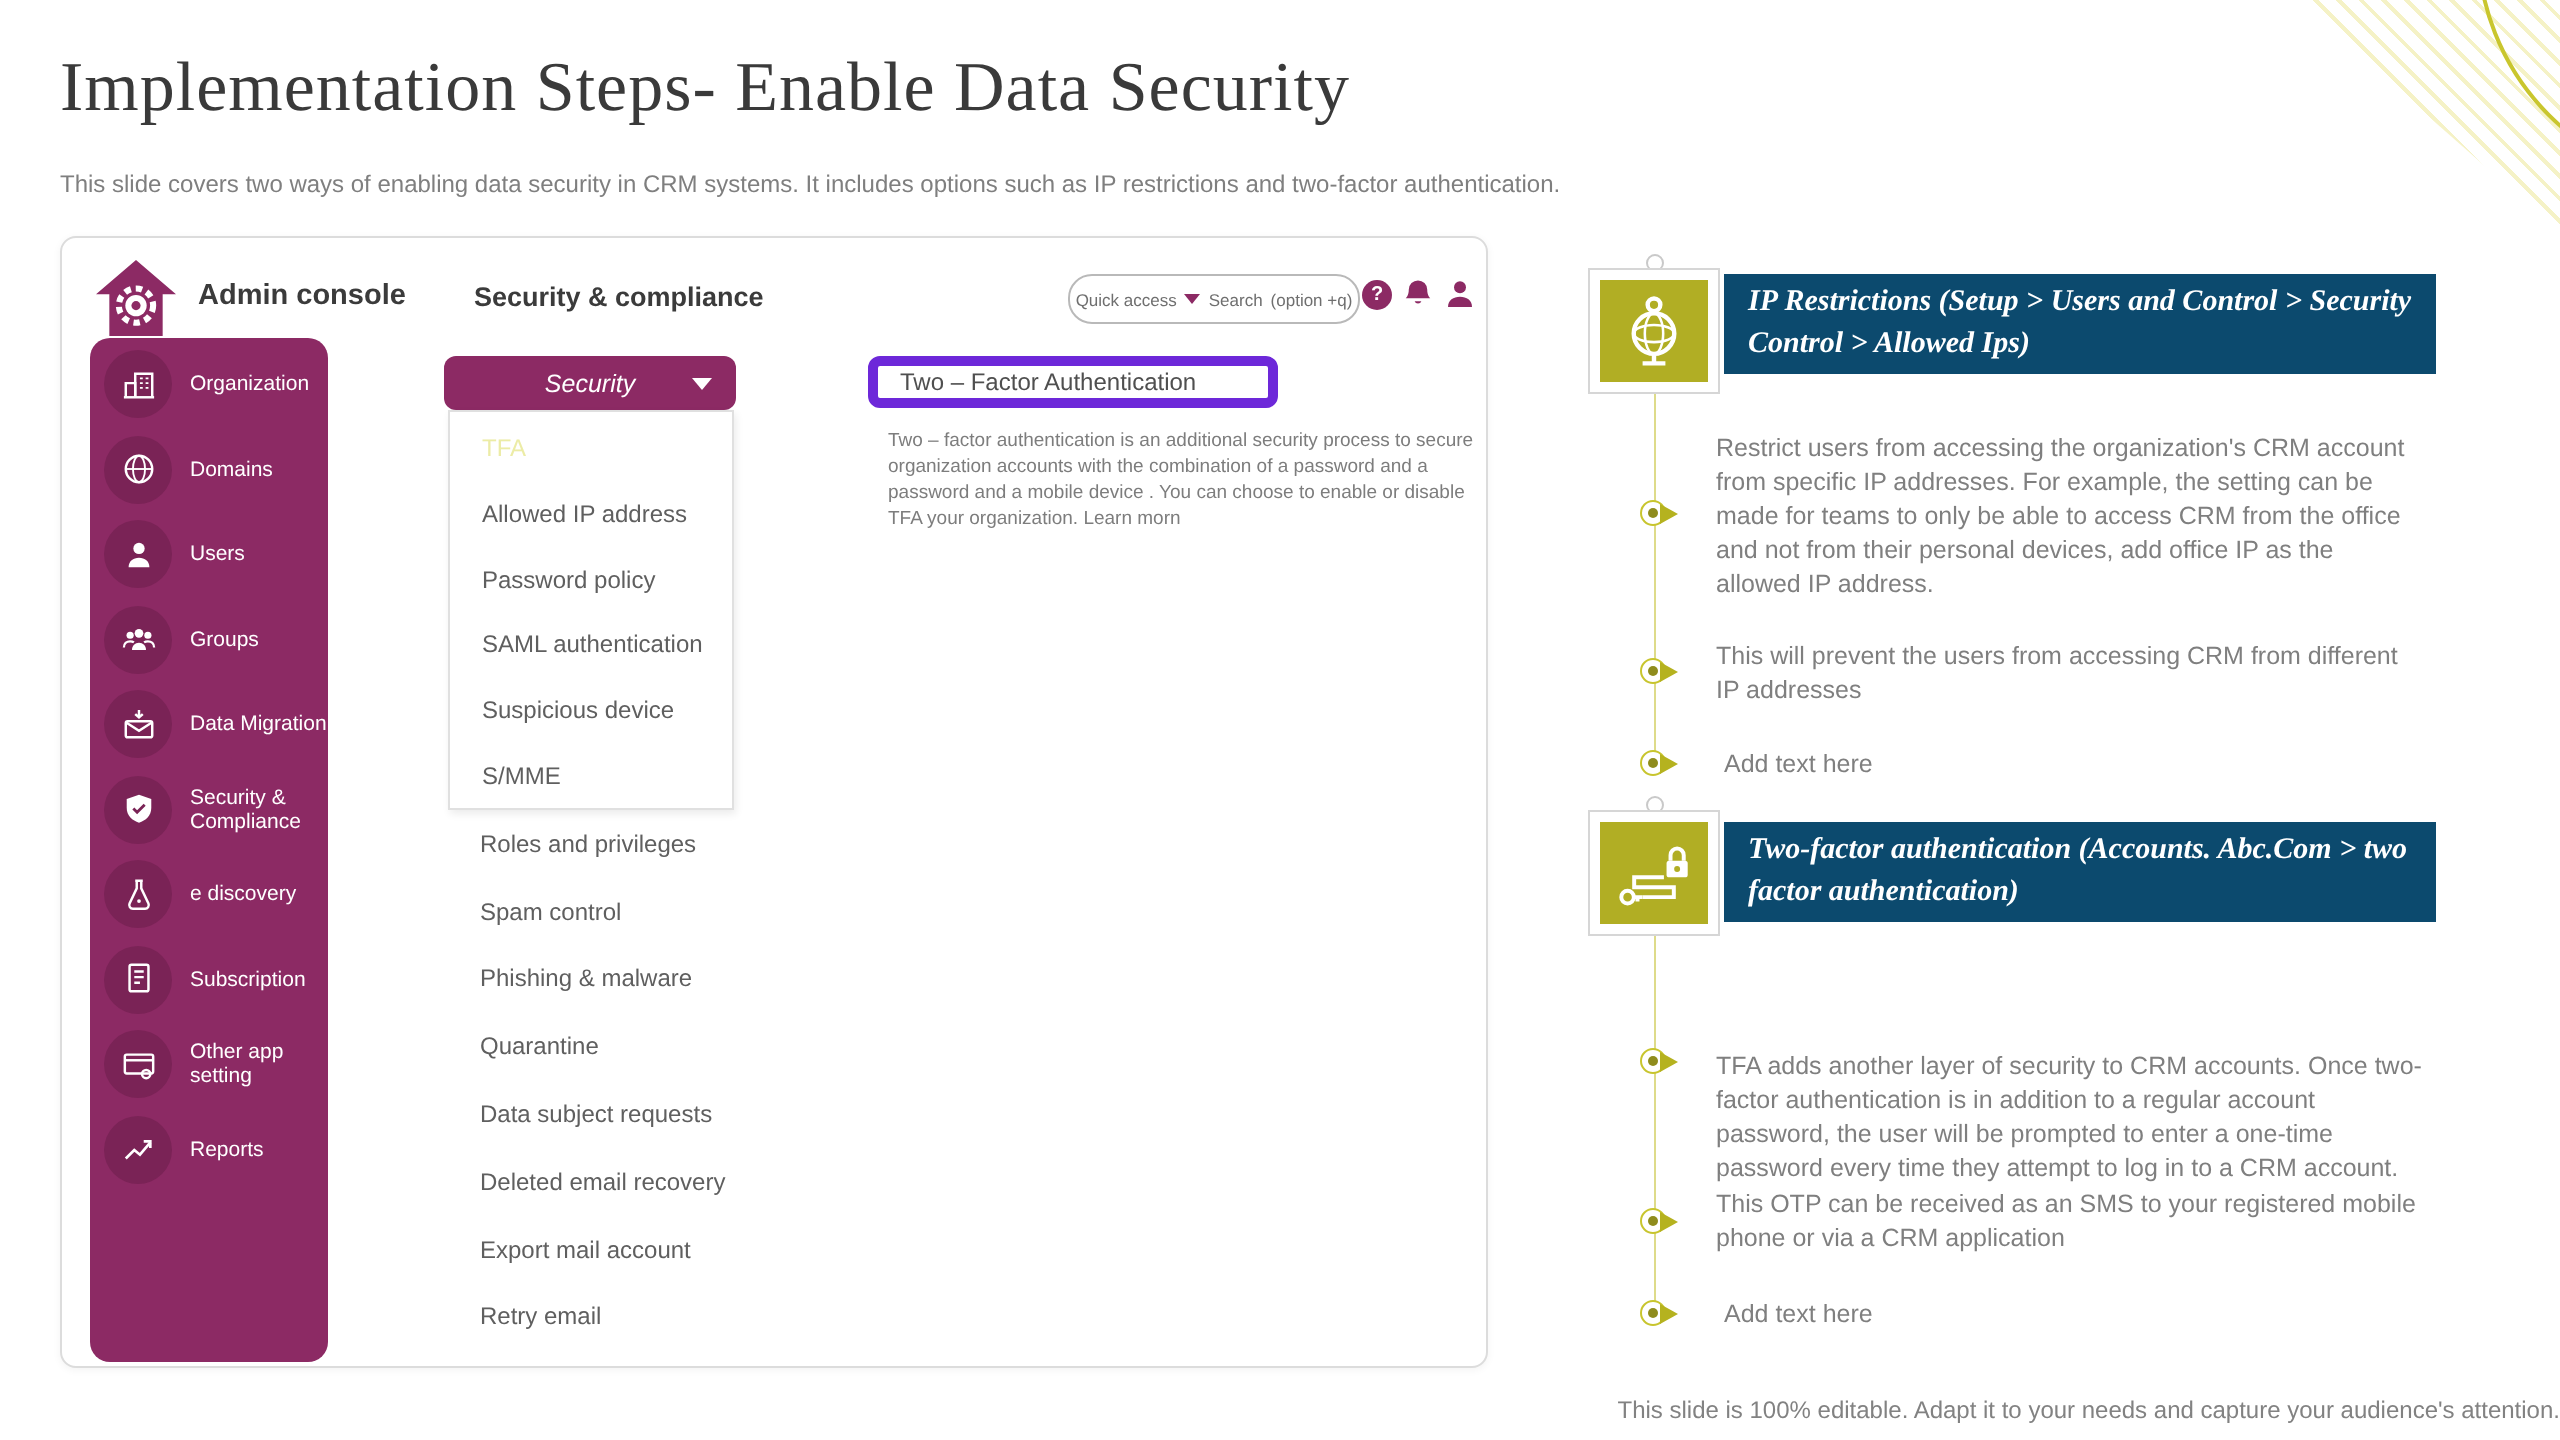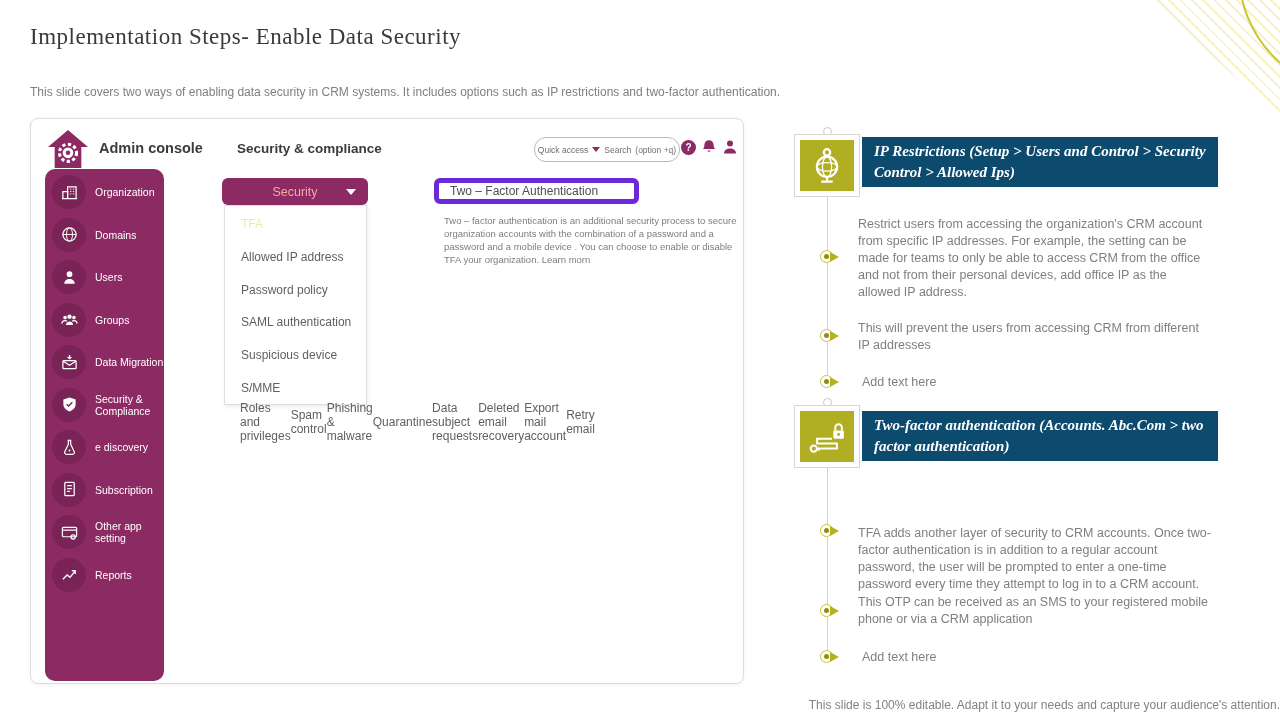--- a/index.html
+++ b/index.html
@@ -8,21 +8,21 @@
 
   
   .decor-stripes{position:absolute;left:1148px;top:0;width:132px;height:116px;
     background:repeating-linear-gradient(45deg,#f5f2c6 0 2px,transparent 2px 8px);
     clip-path:polygon(0 0,100% 0,100% 100%);}
   .decor-circle{position:absolute;left:1238px;top:-150px;width:240px;height:240px;
     border:2px solid #c9c62e;border-radius:50%;}
 
   
   .title{position:absolute;left:30px;top:24px;font-family:"Liberation Serif",serif;
-    font-size:23px;color:#3a3a3a;letter-spacing:.5px;}
+    font-size:35px;color:#3a3a3a;letter-spacing:.5px;}
   .subtitle{position:absolute;left:30px;top:85px;font-size:12px;color:#7f7f7f;}
   .footer{position:absolute;left:0;top:698px;width:100%;text-align:right;
     font-size:12px;color:#828282;}
 
   
   .panel{position:absolute;left:30px;top:118px;width:712px;height:564px;background:#fff;
     border:1px solid #dcdcdc;border-radius:8px;box-shadow:0 1px 4px rgba(0,0,0,.05);}
   .logo{position:absolute;left:16px;top:10px;}
   .app-title{position:absolute;left:68px;top:21px;font-size:14.5px;font-weight:bold;color:#3b3b3b;}
   .page-title{position:absolute;left:206px;top:22px;font-size:13.5px;font-weight:bold;color:#3b3b3b;}
@@ -40,32 +40,32 @@
   .sidebar{position:absolute;left:14px;top:50px;width:119px;height:512px;background:#8c2a64;
     border-radius:10px;display:flex;flex-direction:column;padding-top:2px;box-sizing:border-box;}
   .s-item{height:42.5px;display:flex;align-items:center;padding-left:7px;gap:9px;cursor:pointer;}
   .s-ic{width:34px;height:34px;min-width:34px;border-radius:50%;background:#7a2356;
     display:flex;align-items:center;justify-content:center;}
   .s-label{color:#fff;font-size:10.5px;line-height:12px;}
 
   
   .dd-btn{position:absolute;left:191px;top:59px;width:146px;height:27px;background:#8c2a64;
     border-radius:6px;display:flex;align-items:center;justify-content:center;cursor:pointer;}
-  .dd-btn .lbl{color:#fca5a5;font-size:12.5px;}
+  .dd-btn .lbl{color:#ffffff;font-size:12.5px;font-style:italic;}
   .dd-btn .caret-w{position:absolute;right:12px;width:0;height:0;
     border-left:5px solid transparent;border-right:5px solid transparent;border-top:6px solid #fff;}
   .dd-panel{position:absolute;left:193px;top:86px;width:143px;height:200px;background:#fff;
     border:1px solid #e0e0e0;box-shadow:1px 2px 4px rgba(0,0,0,.08);display:flex;
     flex-direction:column;padding-top:2px;box-sizing:border-box;}
   .dd-item{height:33.1px;display:flex;align-items:center;padding-left:16px;
     font-size:12px;color:#5f5f5f;cursor:pointer;}
   .dd-item.selected{color:#ececa6;}
 
   
-  .menu-list{position:absolute;left:209px;top:286px;width:200px;display:flex;flex-direction:row;}
+  .menu-list{position:absolute;left:209px;top:286px;width:200px;display:flex;flex-direction:column;}
   .ml-item{height:33.8px;display:flex;align-items:center;font-size:12px;color:#5f5f5f;cursor:pointer;}
 
   
   .content-title{position:absolute;left:403px;top:59px;width:205px;height:26px;
     border:5px solid #6d28d9;border-radius:6px;display:flex;align-items:center;
     padding-left:11px;font-size:12px;color:#4f4f4f;box-sizing:border-box;}
   .content-desc{position:absolute;left:413px;top:95px;width:298px;font-size:9.5px;
     line-height:13px;color:#7d7d7d;}
 
   

